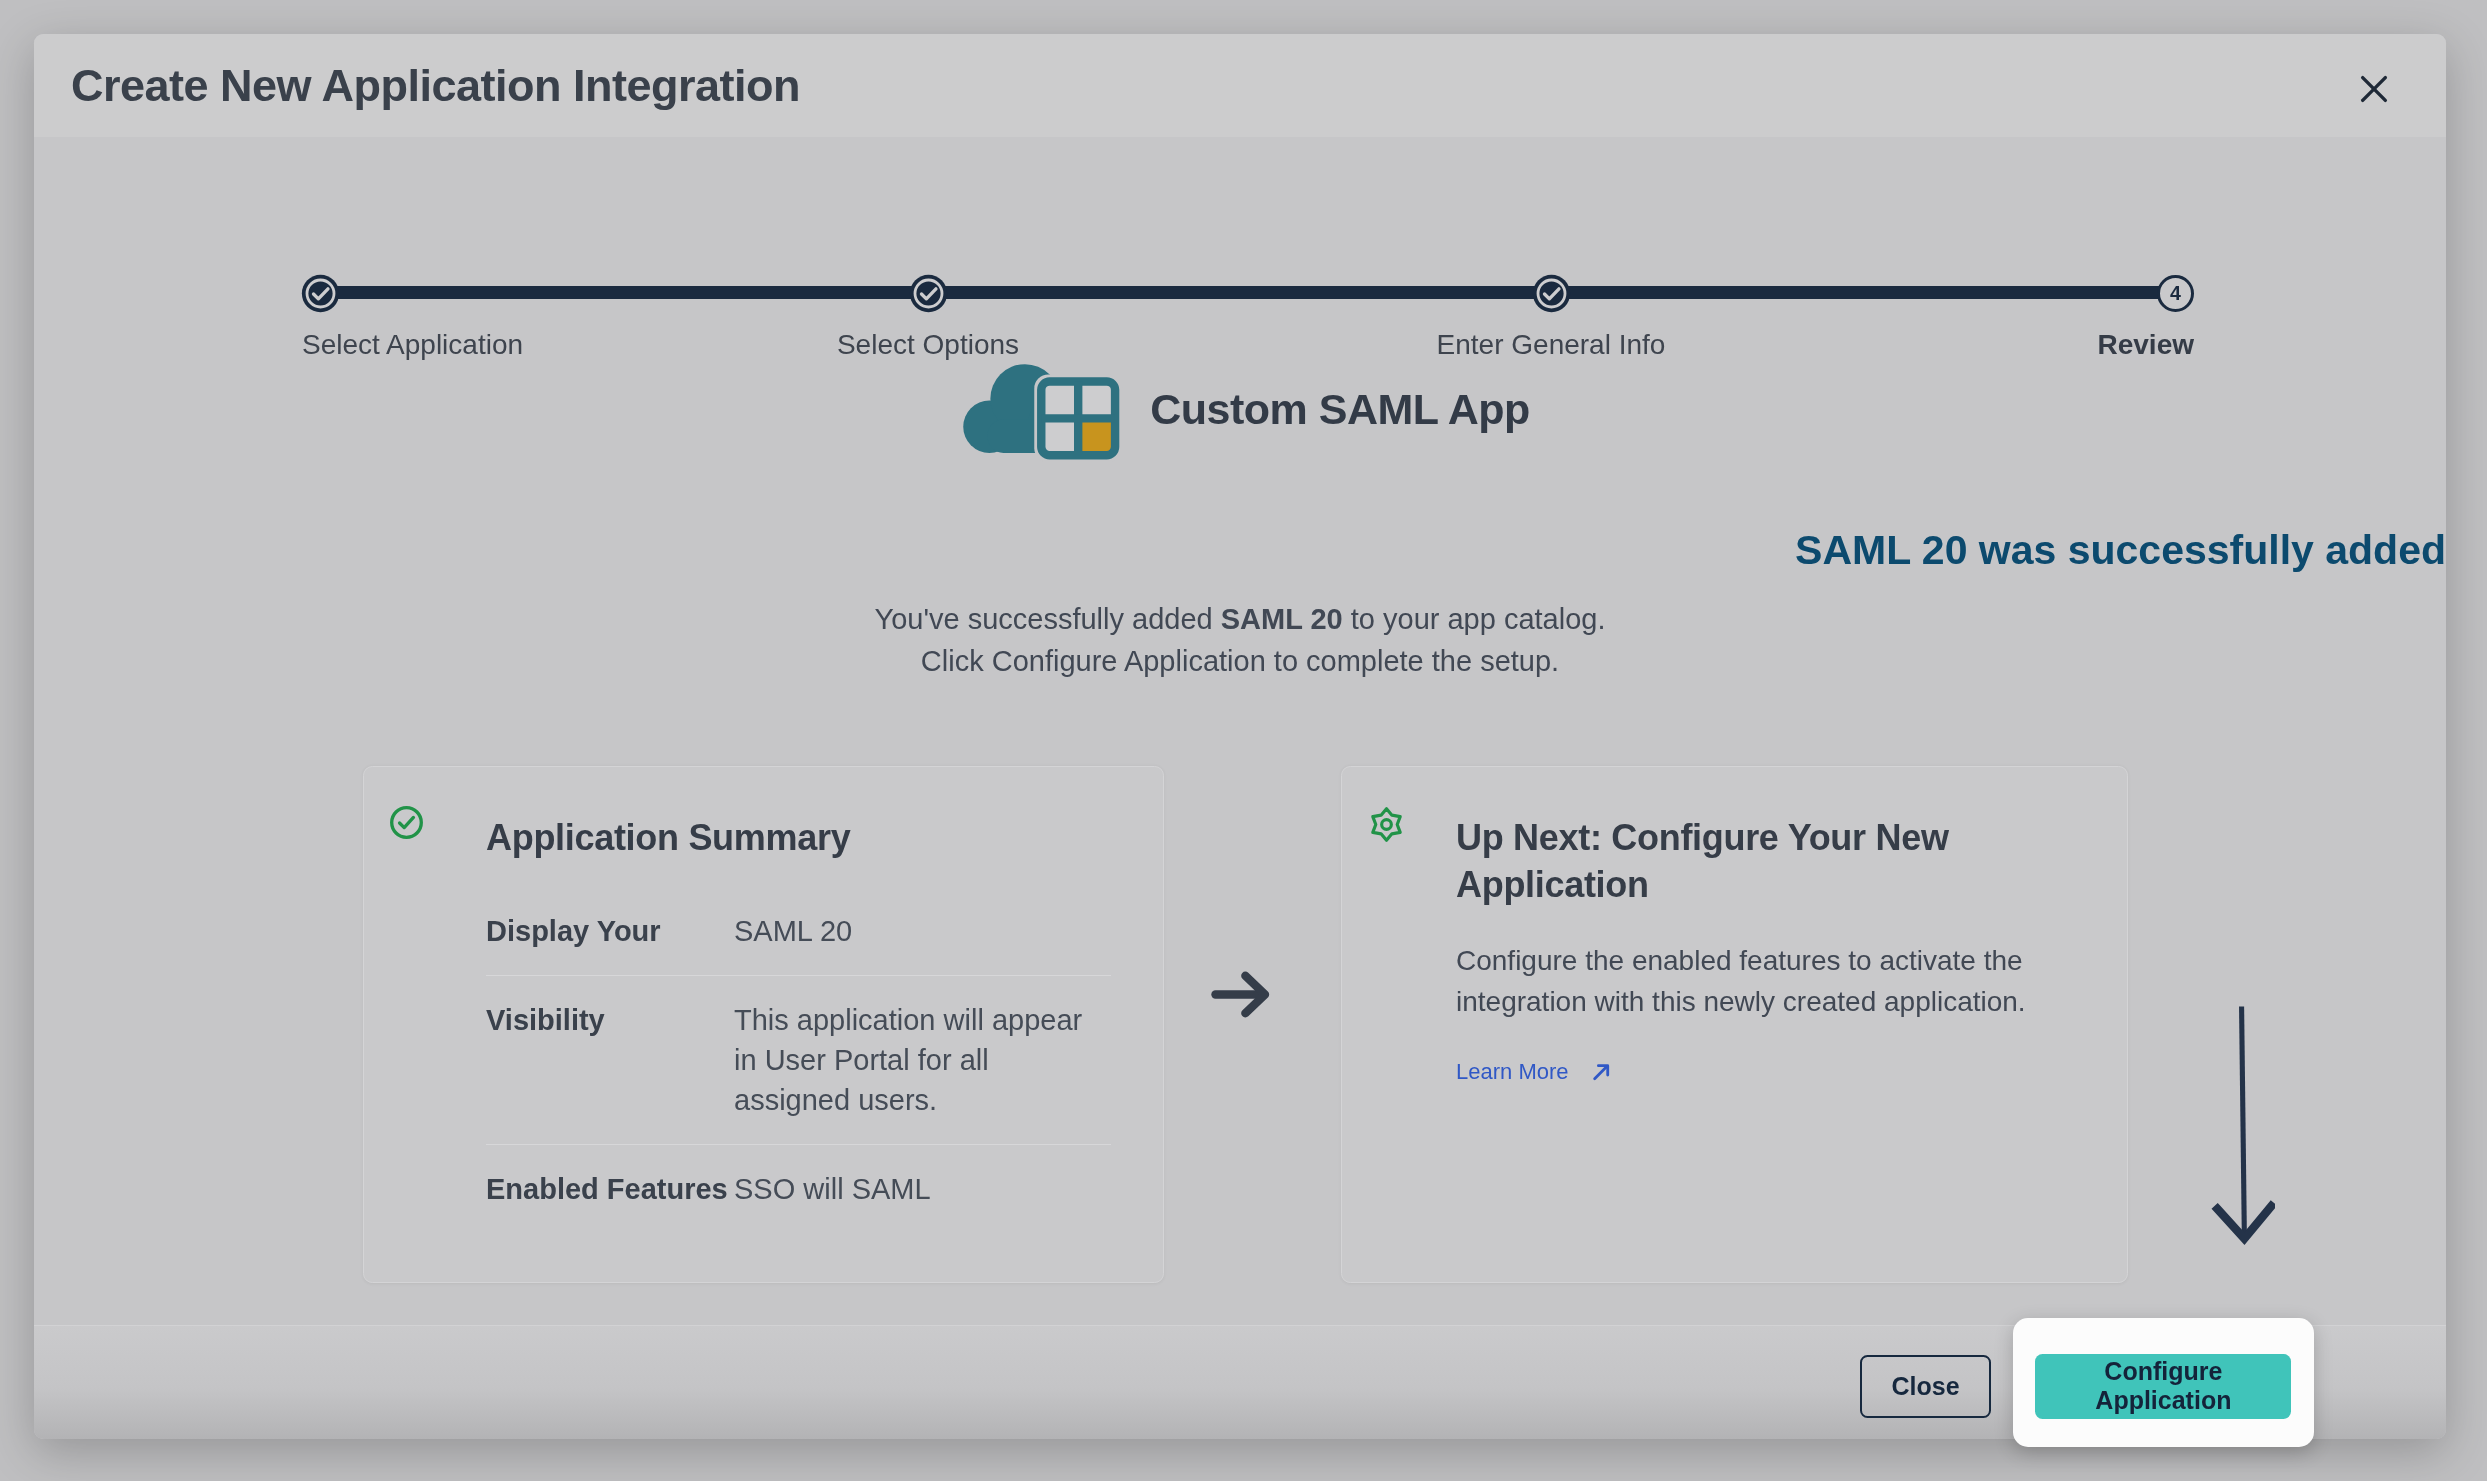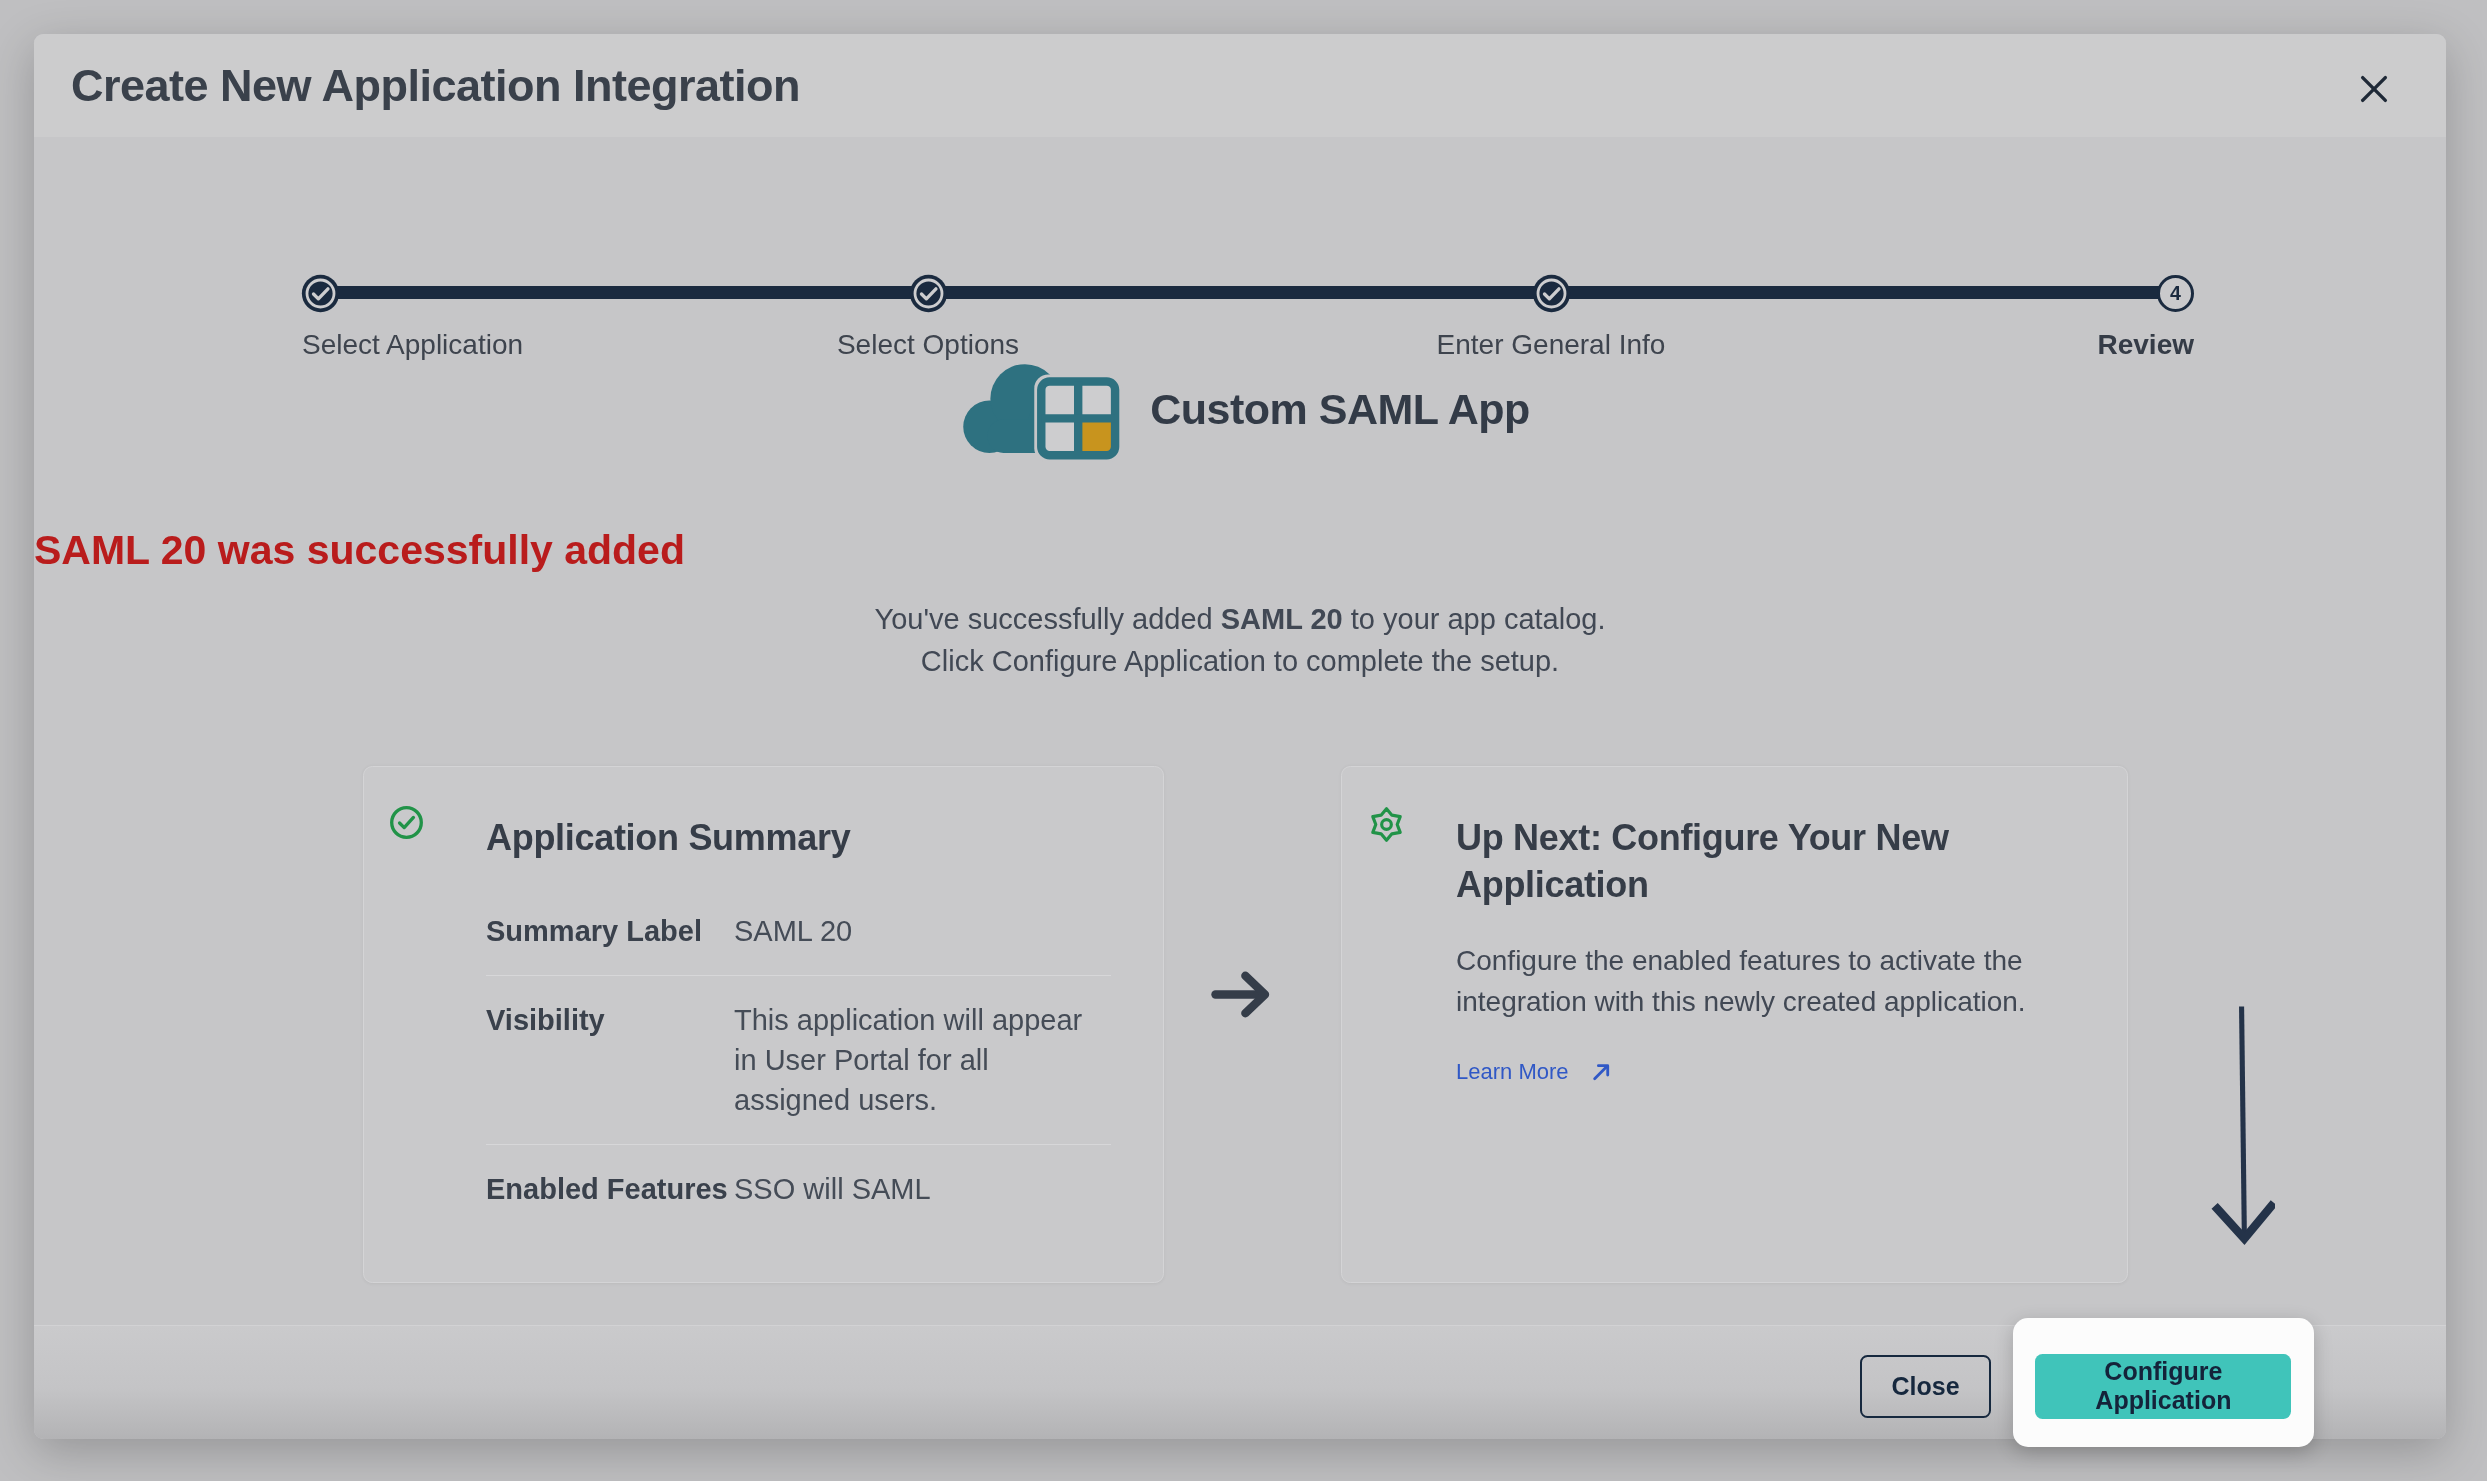--- a/index.html
+++ b/index.html
@@ -37,21 +37,21 @@
     font-size:19.6px; font-weight:bold; color:#1a2a3f;
   }
   .step-label { position:absolute; top:192px; font-size:28px; color:#3e444e; white-space:nowrap;text-align:right; }
   .step-label.current { font-weight:bold; color:#353c47; }
 
   
   .logo-row { position:absolute; left:0; top:318px; width:100%; display:flex; align-items:center; justify-content:center; gap:24px; }
   .logo-text { font-size:43px; font-weight:bold; color:#333b47; letter-spacing:-0.5px; }
 
   
-  .success-heading { position:absolute; left:0; top:493px; width:100%; text-align:left; font-size:41px; font-weight:bold; color:#b91c1c; }
+  .success-heading { position:absolute; left:0; top:493px; width:100%; text-align:right; font-size:41px; font-weight:bold; color:#0c4a6e; }
   .success-sub { position:absolute; left:0; top:564px; width:100%; text-align:center; font-size:29px; line-height:42px; color:#414854; }
 
   
   .card {
     position:absolute; top:732px; height:517px;
     background:#c9c9cb; border:1.9px solid #d4d4d6; border-radius:9.3px;
     box-shadow:0 0.9px 3.7px rgba(0,0,0,0.06);
   }
   .card-left  { left:329px;  width:801px; }
   .card-right { left:1307px; width:787px; }
@@ -173,21 +173,21 @@
     <div class="card card-left">
       <span class="card-icon">
         <svg width="37" height="37" viewBox="0 0 40 40">
           <circle cx="20" cy="20" r="16" fill="none" stroke="#219348" stroke-width="3.6"></circle>
           <path d="M12.5 20.5 l5 5 L27.5 14.5" fill="none" stroke="#219348" stroke-width="3.6" stroke-linecap="round" stroke-linejoin="round"></path>
         </svg>
       </span>
       <div class="card-title">Application Summary</div>
       <div class="summary-rows">
         <div class="summary-row">
-          <div class="summary-label">Summary Label</div>
+          <div class="summary-label">Display Your</div>
           <div class="summary-value">SAML 20</div>
         </div>
         <div class="summary-row">
           <div class="summary-label">Visibility</div>
           <div class="summary-value" style="max-width:411px;">This application will appear in User Portal for all assigned users.</div>
         </div>
         <div class="summary-row">
           <div class="summary-label">Enabled Features</div>
           <div class="summary-value">SSO will SAML</div>
         </div>

